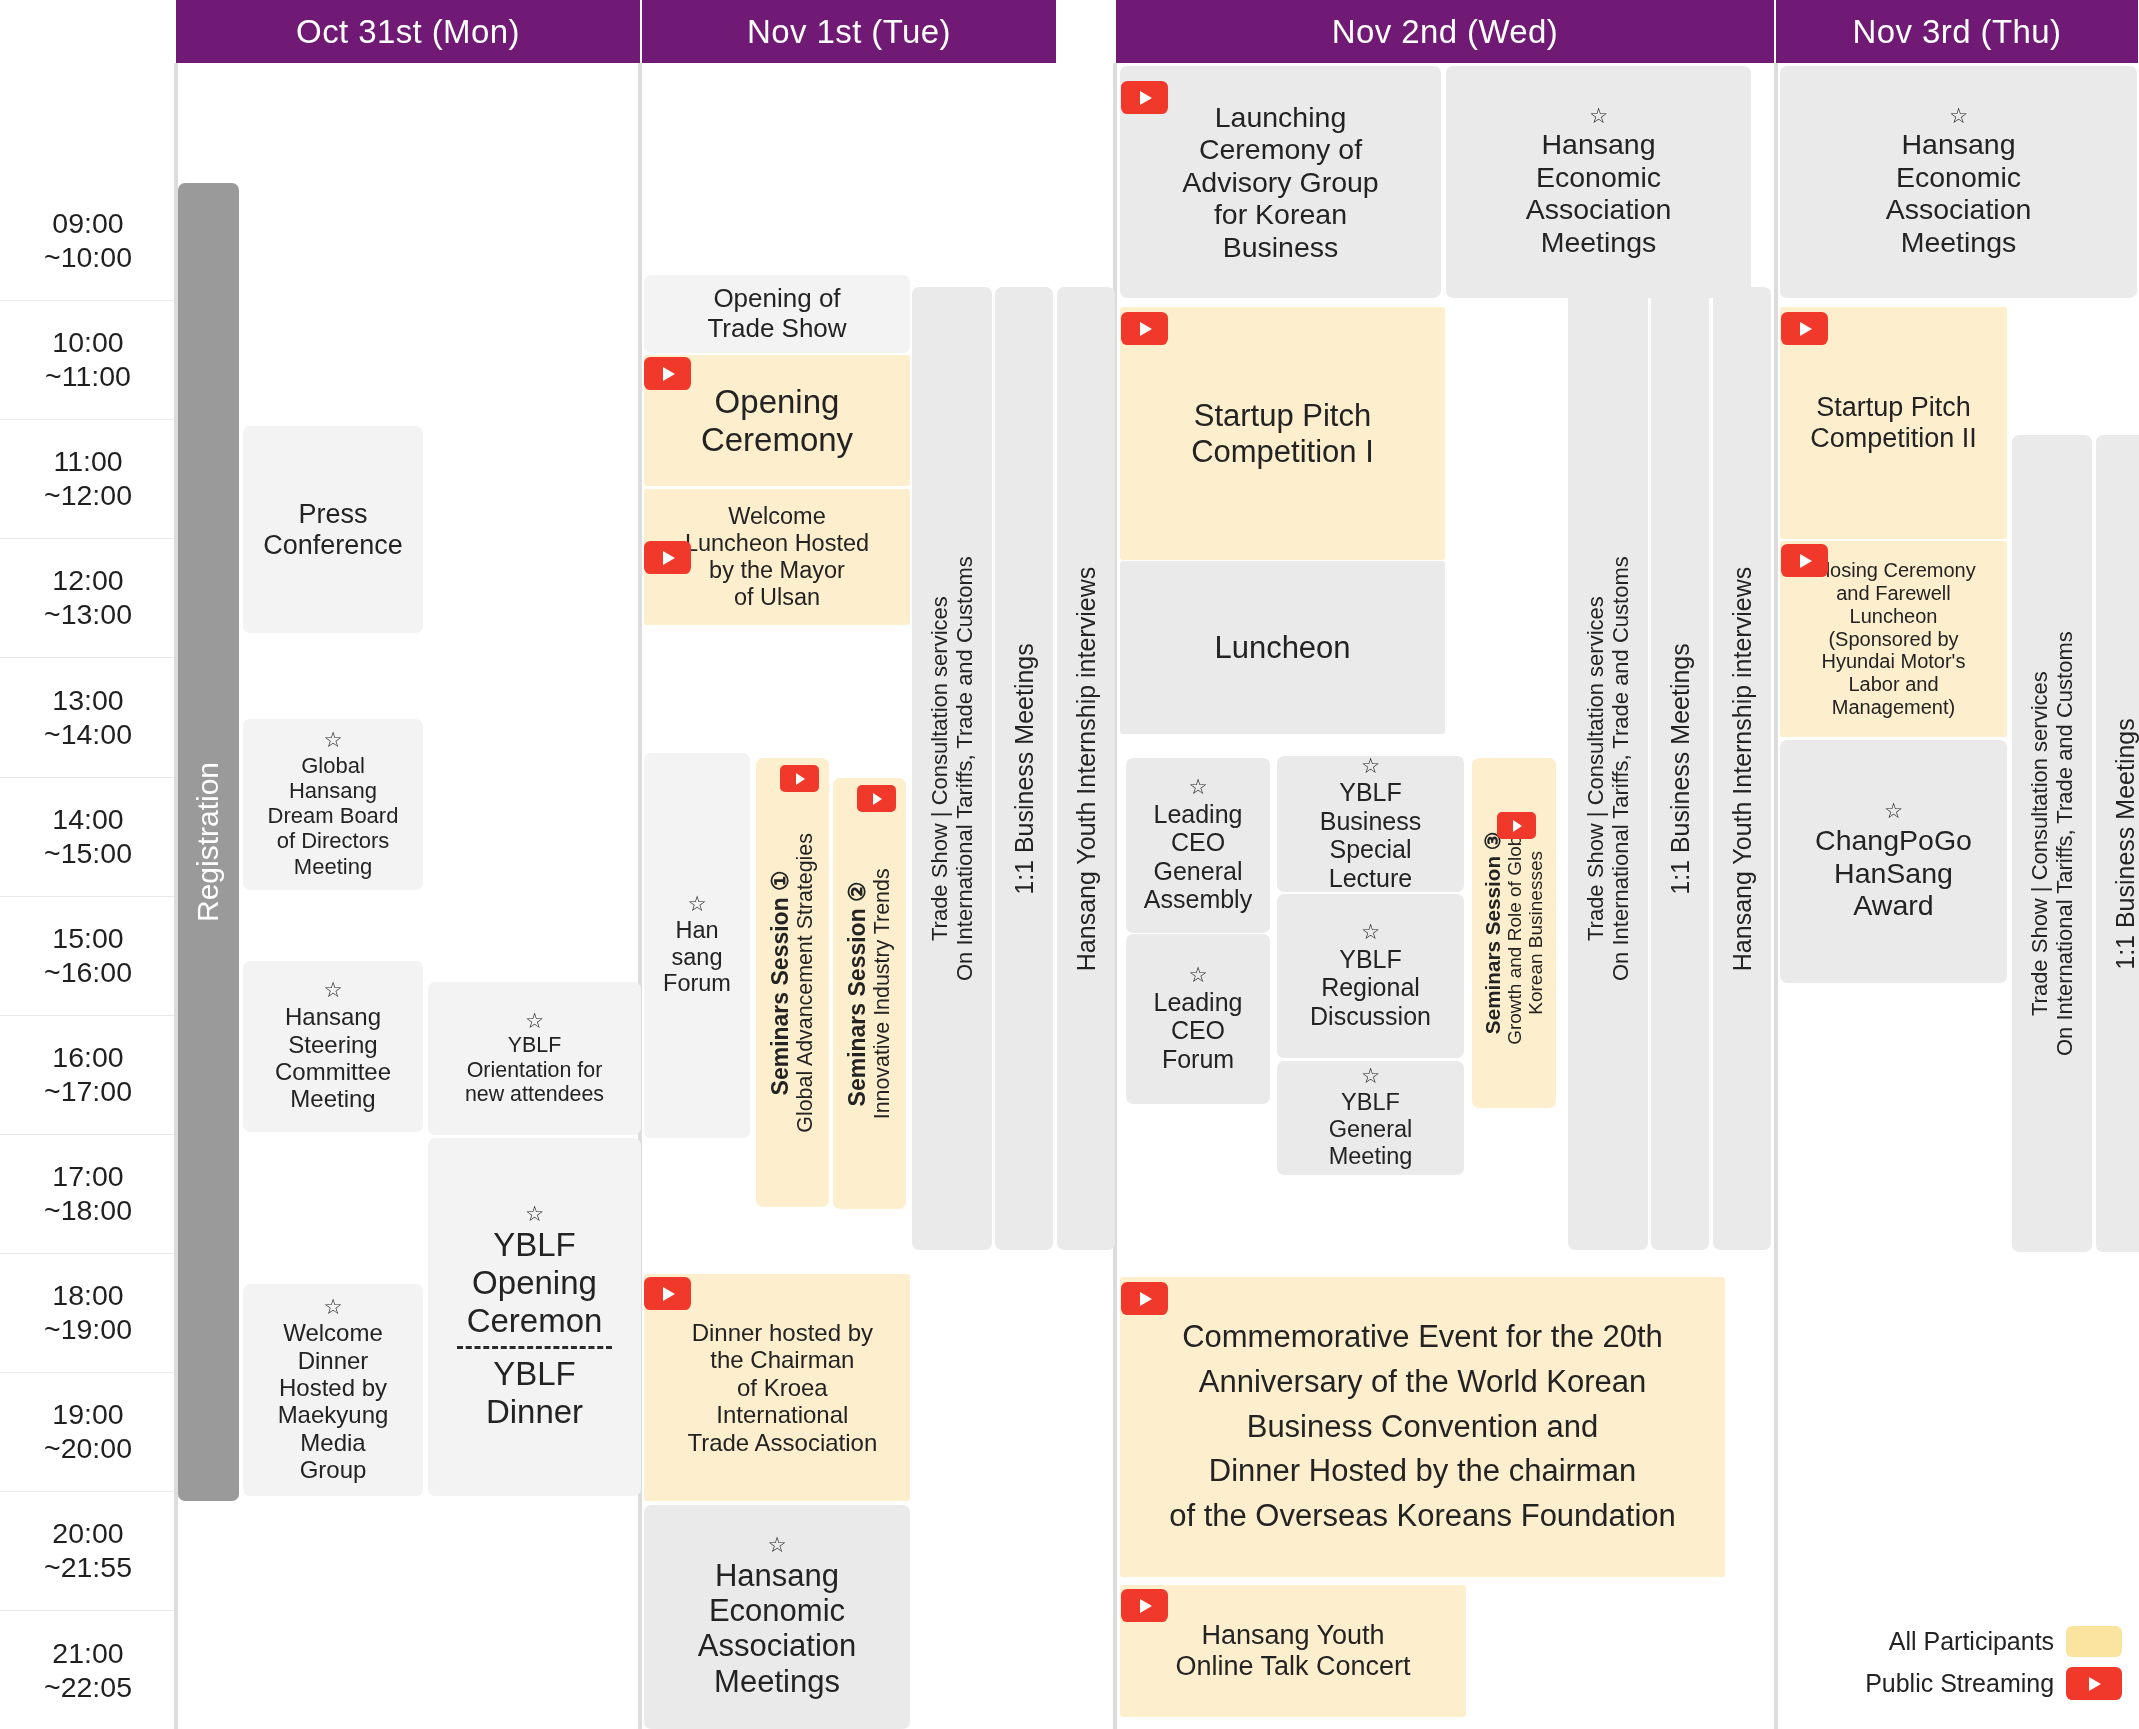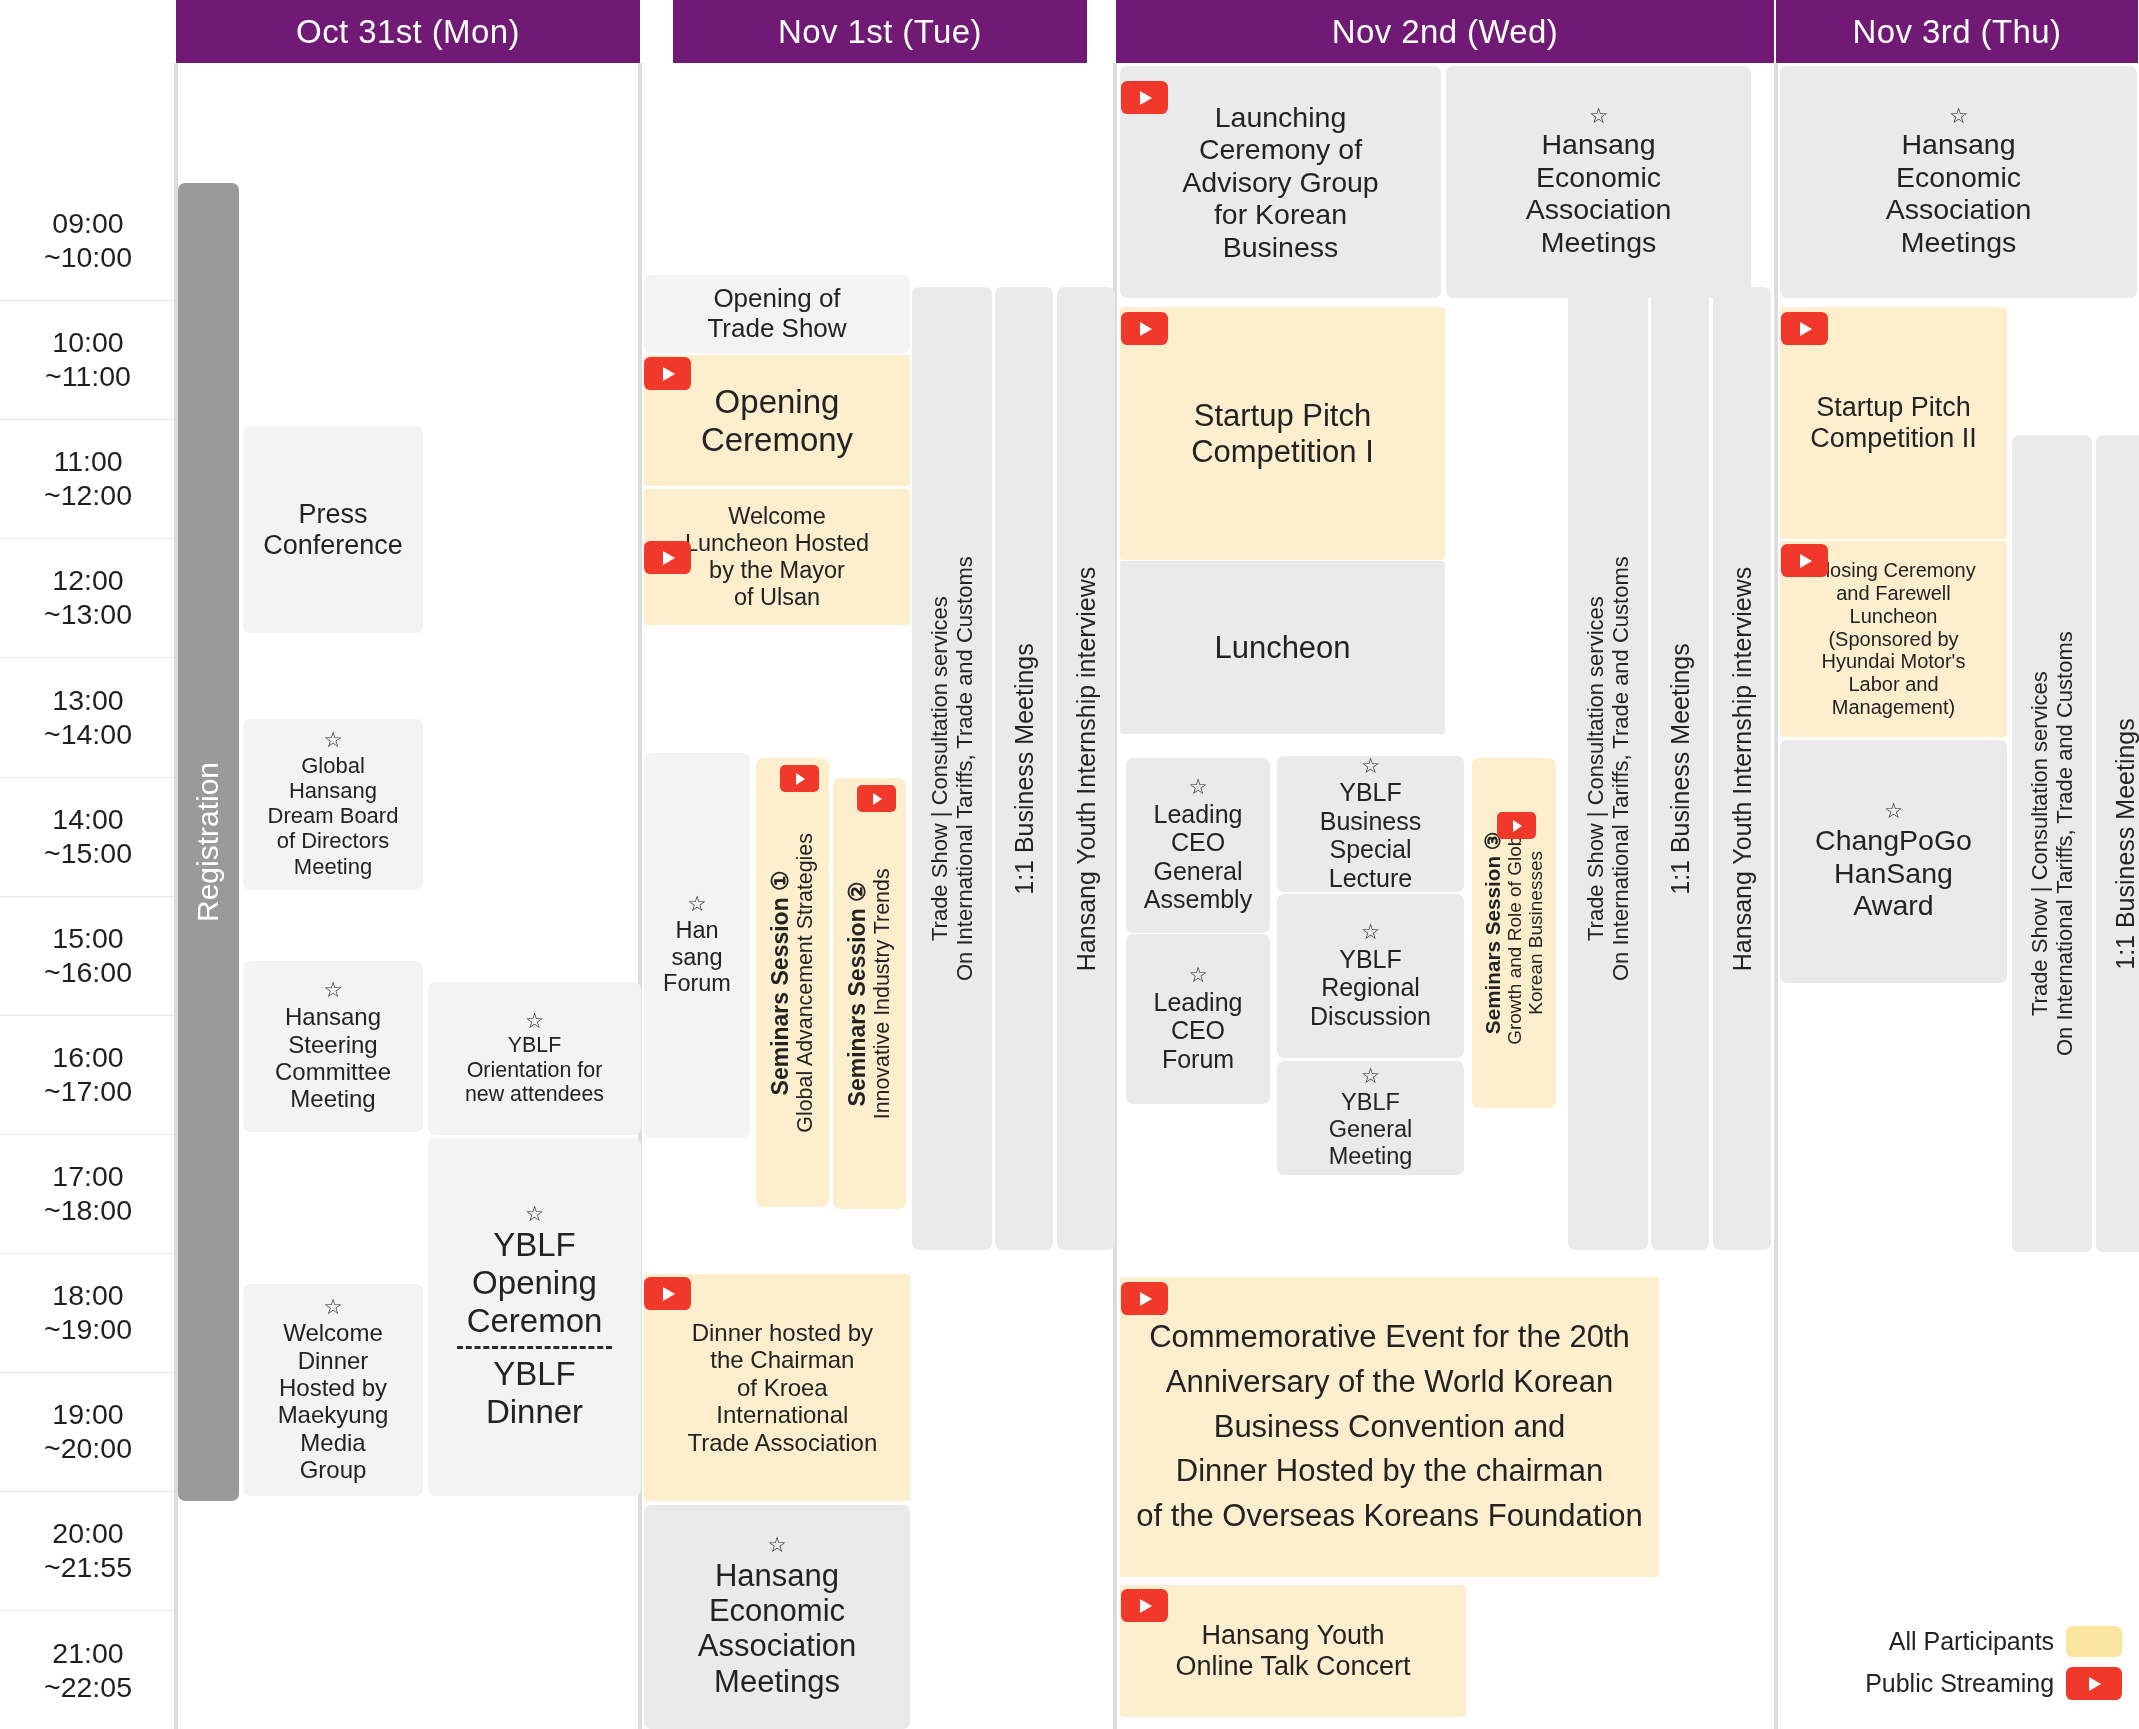--- a/index.html
+++ b/index.html
@@ -120,21 +120,21 @@
   .legend .swatch { width:56px; height:31px; border-radius:6.4px; background:#fbe3a0; }
 </style>
 </head>
 <body>
 
 <div id="sched">
 
   <div class="dayhdr" style="left:176px; width:466px;">
     <span>Oct 31st (Mon)</span>
   </div>
-  <div class="dayhdr" style="left:642px; width:416px;margin-left:31px;">
+  <div class="dayhdr" style="left:642px; width:416px;">
     <span>Nov 1st (Tue)</span>
   </div>
   <div class="dayhdr" style="left:1116px; width:660px;">
     <span>Nov 2nd (Wed)</span>
   </div>
   <div class="dayhdr" style="left:1776px; width:364px;">
     <span>Nov 3rd (Thu)</span>
   </div>
 
   <div class="timecol">
@@ -368,21 +368,21 @@
   </div>
 
   <div class="vert" style="left:1651px; top:287px; width:58px; height:963px;">
     <span class="rot" style="font-size:25px;">1:1 Business Meetings</span>
   </div>
 
   <div class="vert" style="left:1713px; top:287px; width:58px; height:963px;">
     <span class="rot" style="font-size:25px;">Hansang Youth Internship interviews</span>
   </div>
 
-  <div class="ev cream sq" style="left:1120px; top:1277px; width:539px; height:300px; font-size:31px; line-height:1.45;">
+  <div class="ev cream sq" style="left:1120px; top:1277px; width:605px; height:300px; font-size:31px; line-height:1.45;">
     <div class="ttl" style="line-height:1.45;">Commemorative Event for the 20th<br>Anniversary of the World Korean<br>Business Convention and<br>Dinner Hosted by the chairman<br>of the Overseas Koreans Foundation</div>
   </div>
   <div class="yt" style="left:1121px; top:1282px; width:47px; height:33px;">
       <div class="tri"></div>
     </div>
 
   <div class="ev cream sq" style="left:1120px; top:1585px; width:346px; height:132px; font-size:27px;">
     <div class="ttl">Hansang Youth<br>Online Talk Concert</div>
   </div>
   <div class="yt" style="left:1121px; top:1589px; width:47px; height:33px;">

